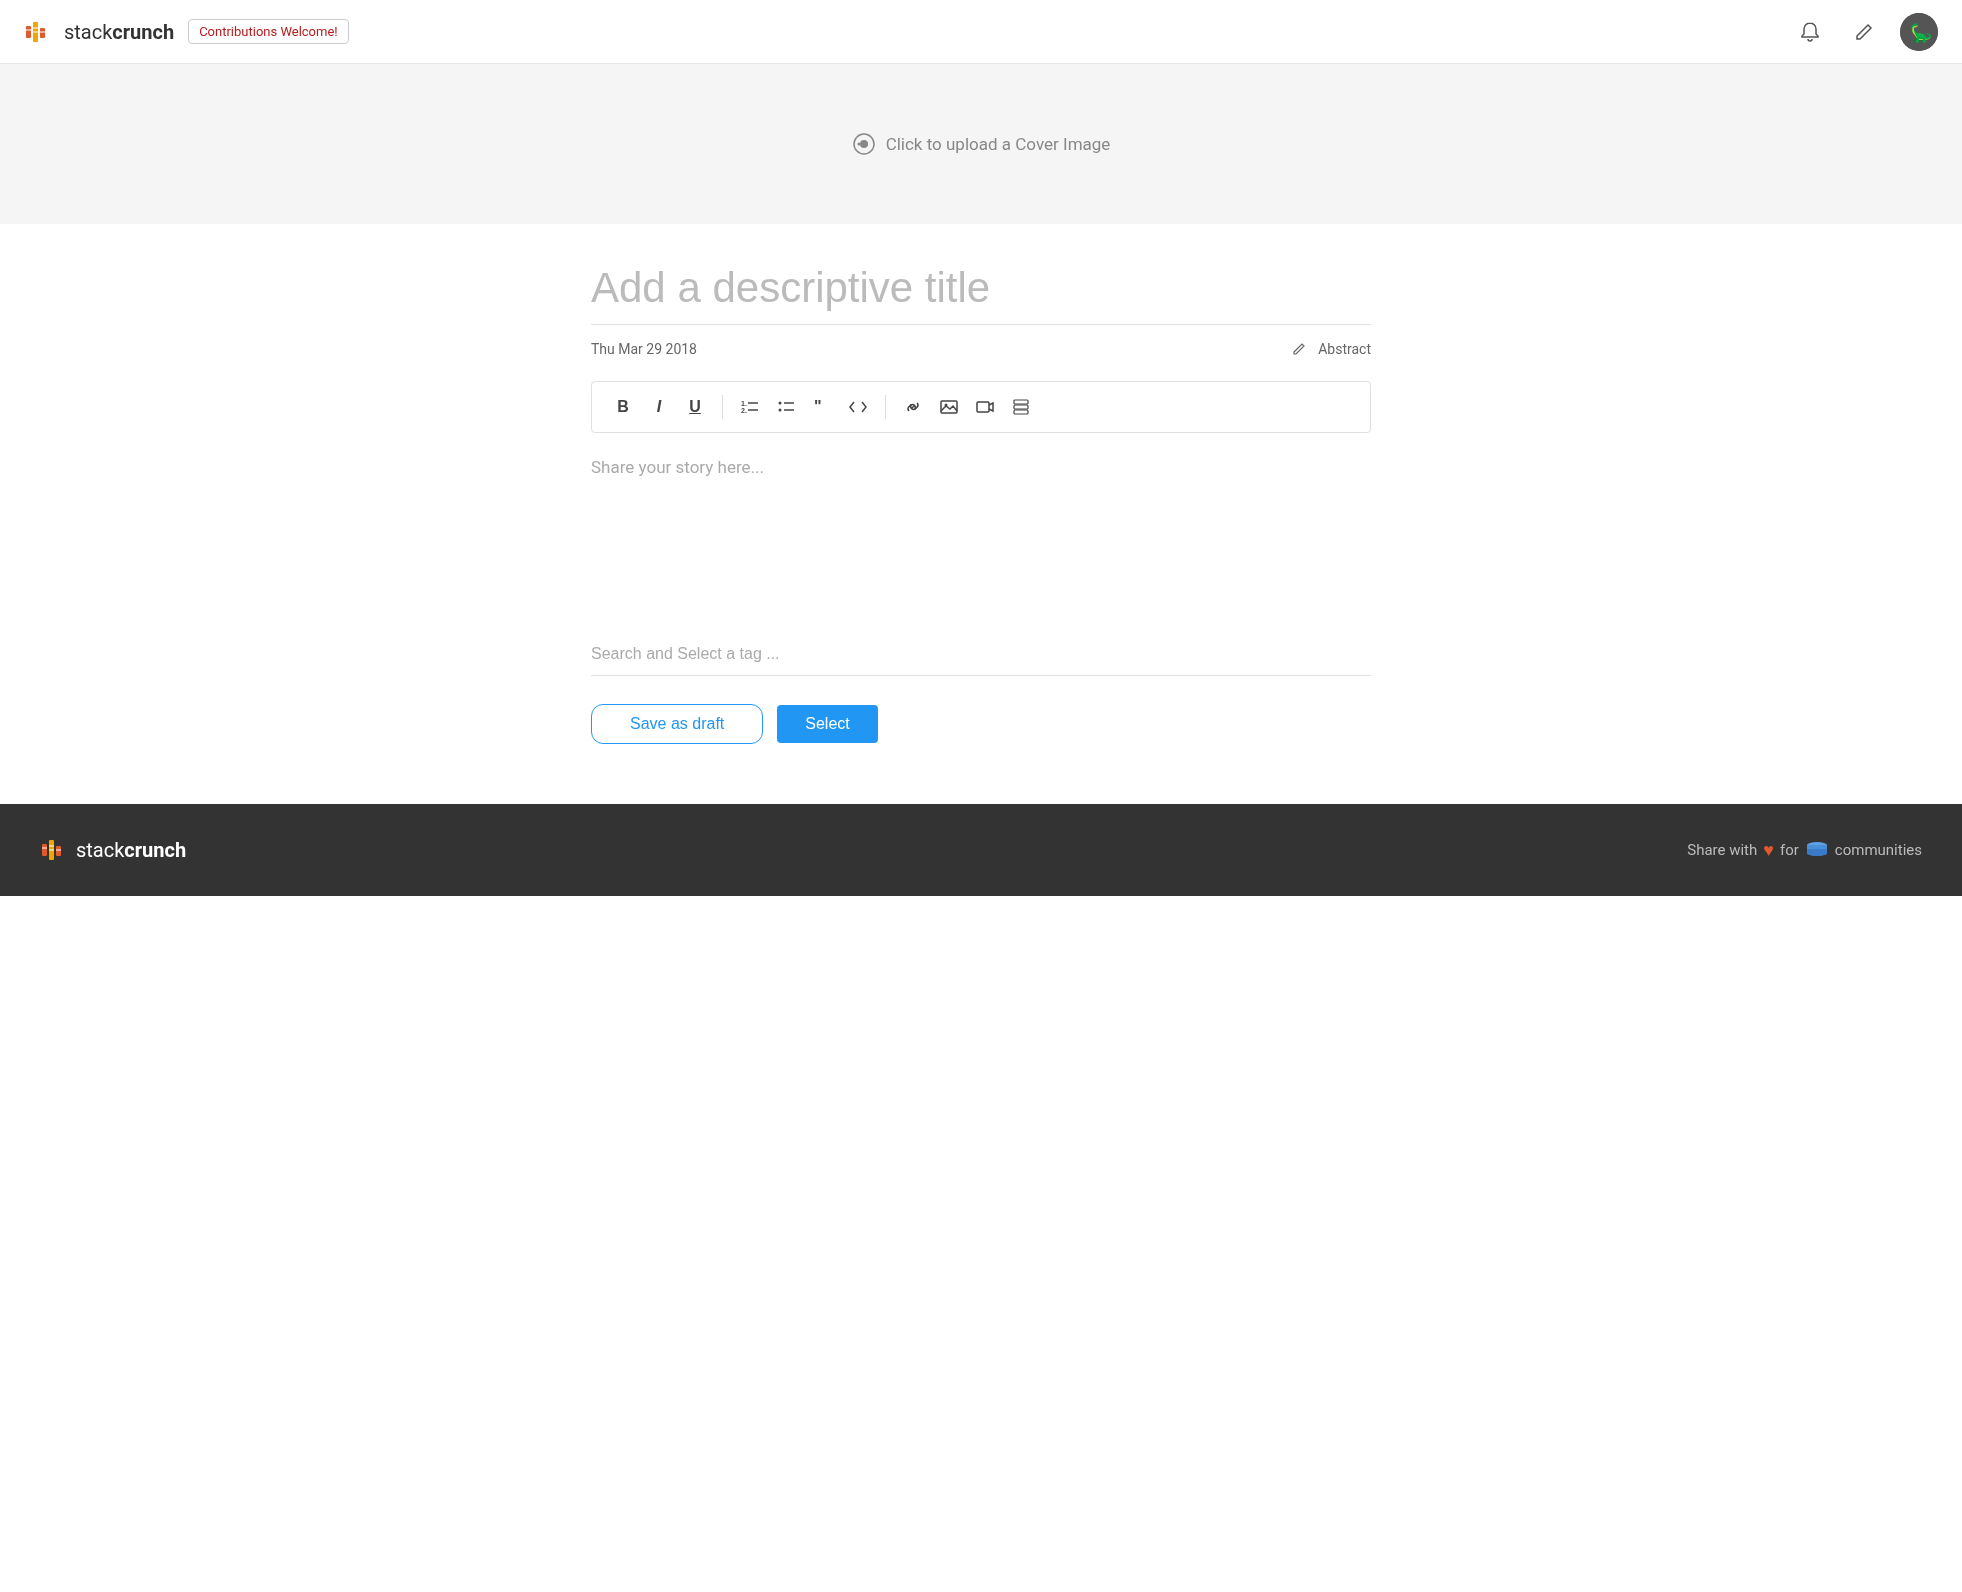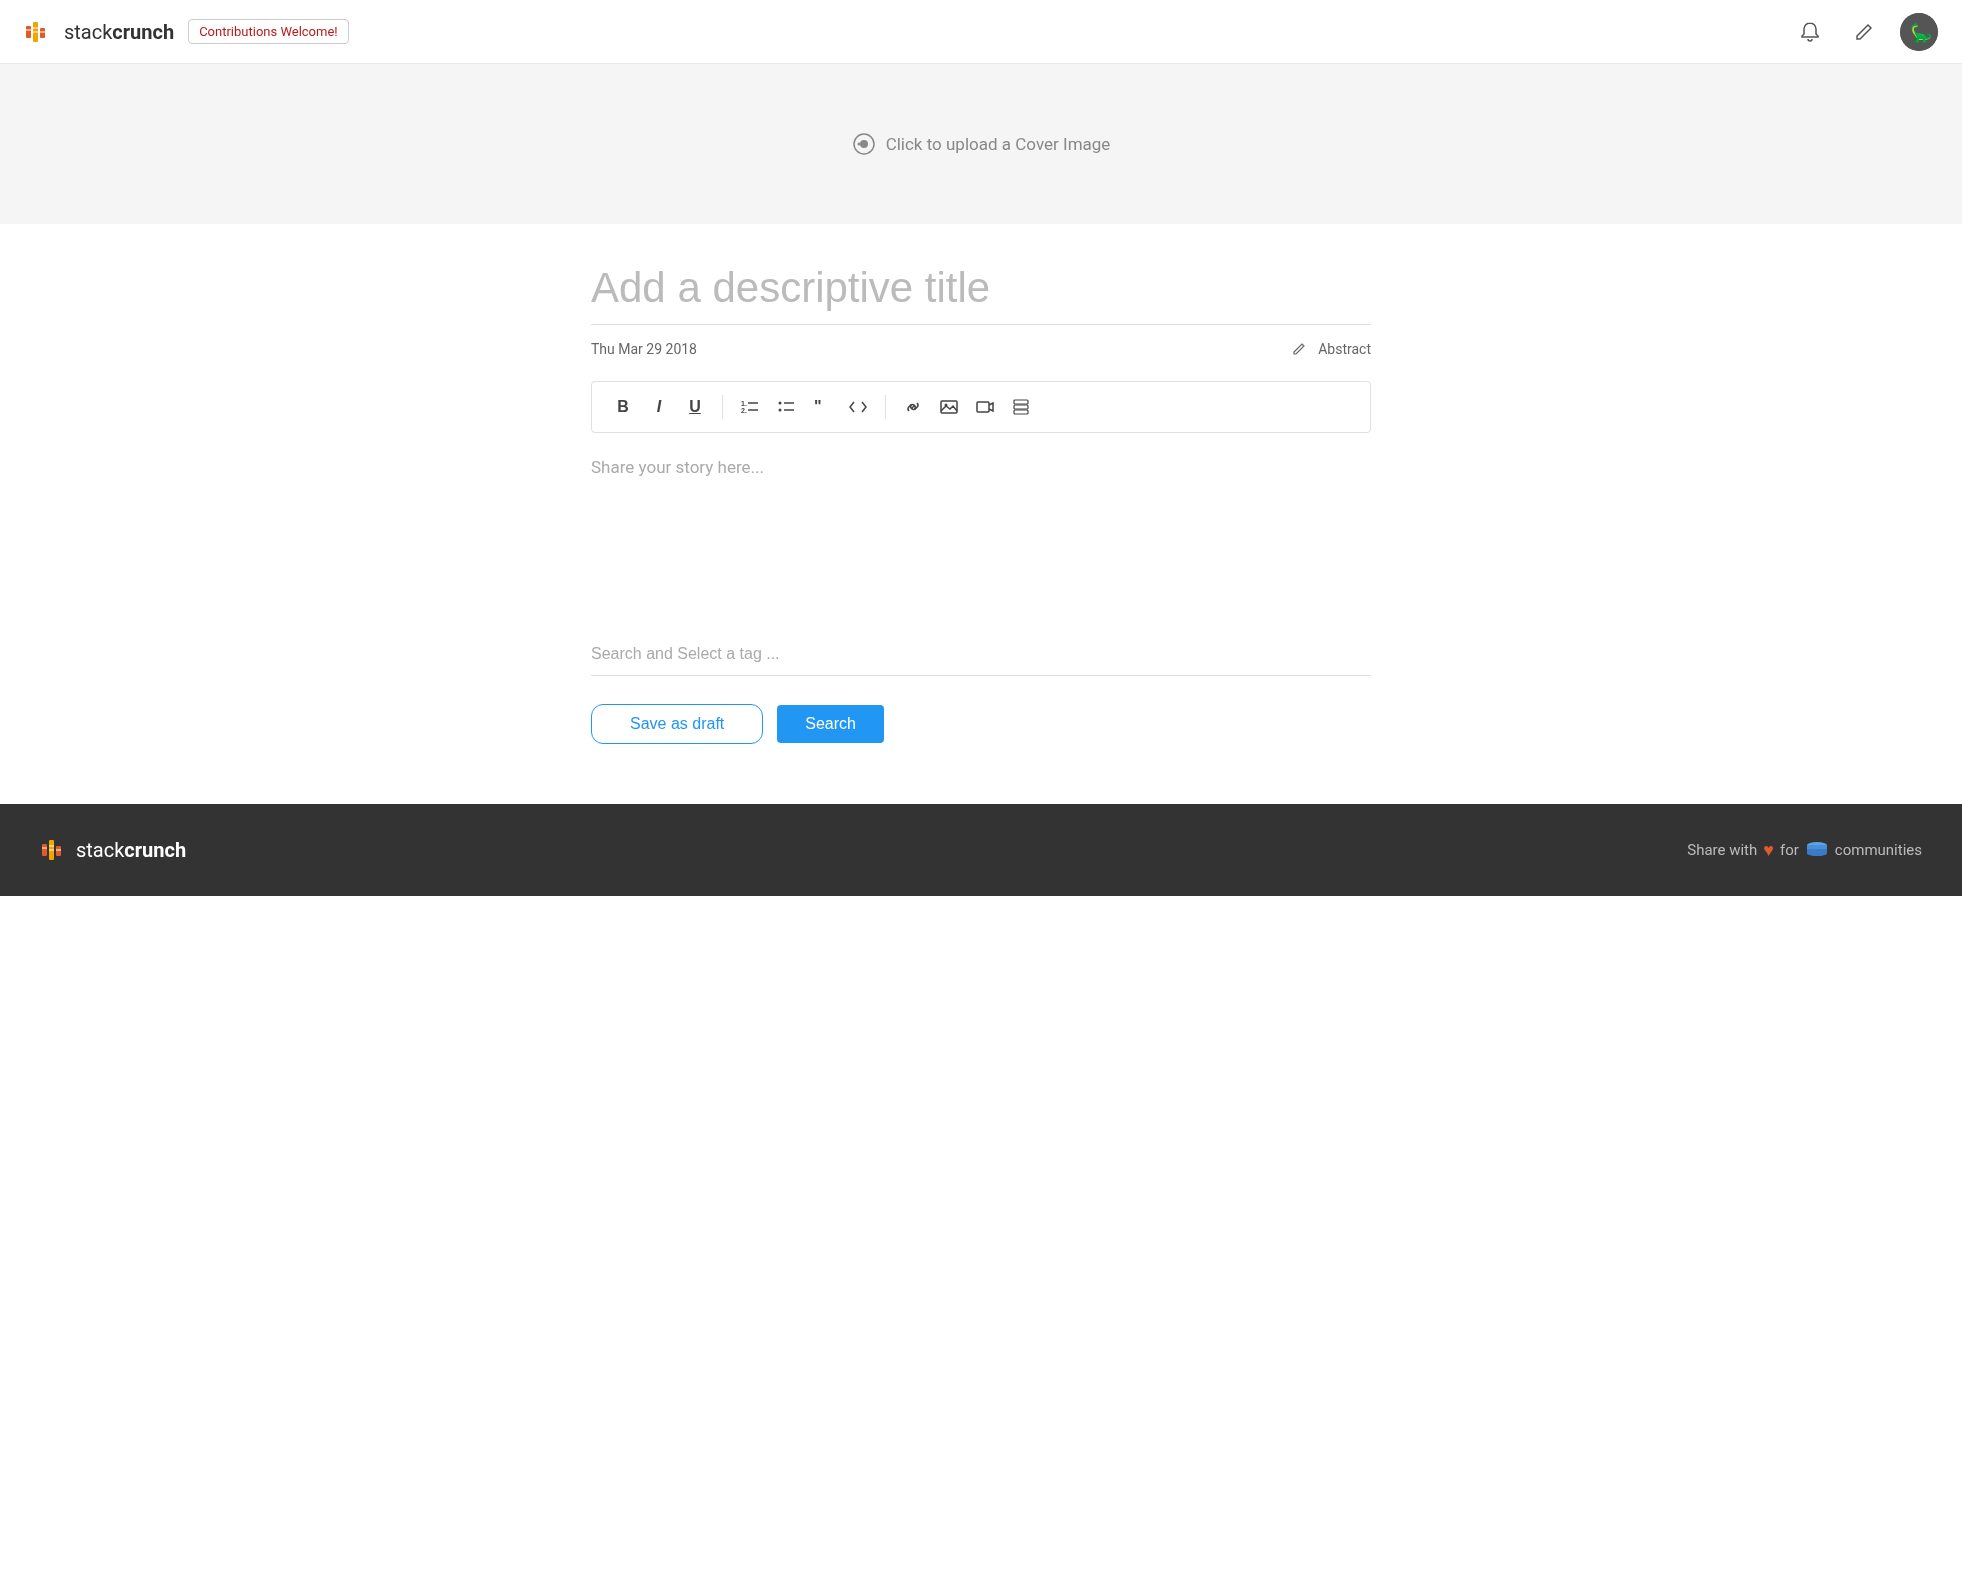--- a/index.html
+++ b/index.html
@@ -410,21 +410,21 @@
   </div>
 
   
   <div class="tag-input-wrapper">
     <input class="tag-input" type="text" placeholder="Search and Select a tag ..." style="">
   </div>
 
   
   <div class="action-buttons">
     <button class="btn-draft">Save as draft</button>
-    <button class="btn-publish">Search</button>
+    <button class="btn-publish">Select</button>
   </div>
 
 </div>
 
 <footer class="footer">
   <div class="footer-logo">
     <svg width="28" height="28" viewBox="0 0 28 28" fill="none" xmlns="http://www.w3.org/2000/svg">
       <rect x="2" y="8" width="5" height="12" rx="1" fill="#e05a2b"></rect>
       <rect x="9" y="4" width="5" height="20" rx="1" fill="#f0a500"></rect>
       <rect x="16" y="10" width="5" height="10" rx="1" fill="#e05a2b"></rect>

